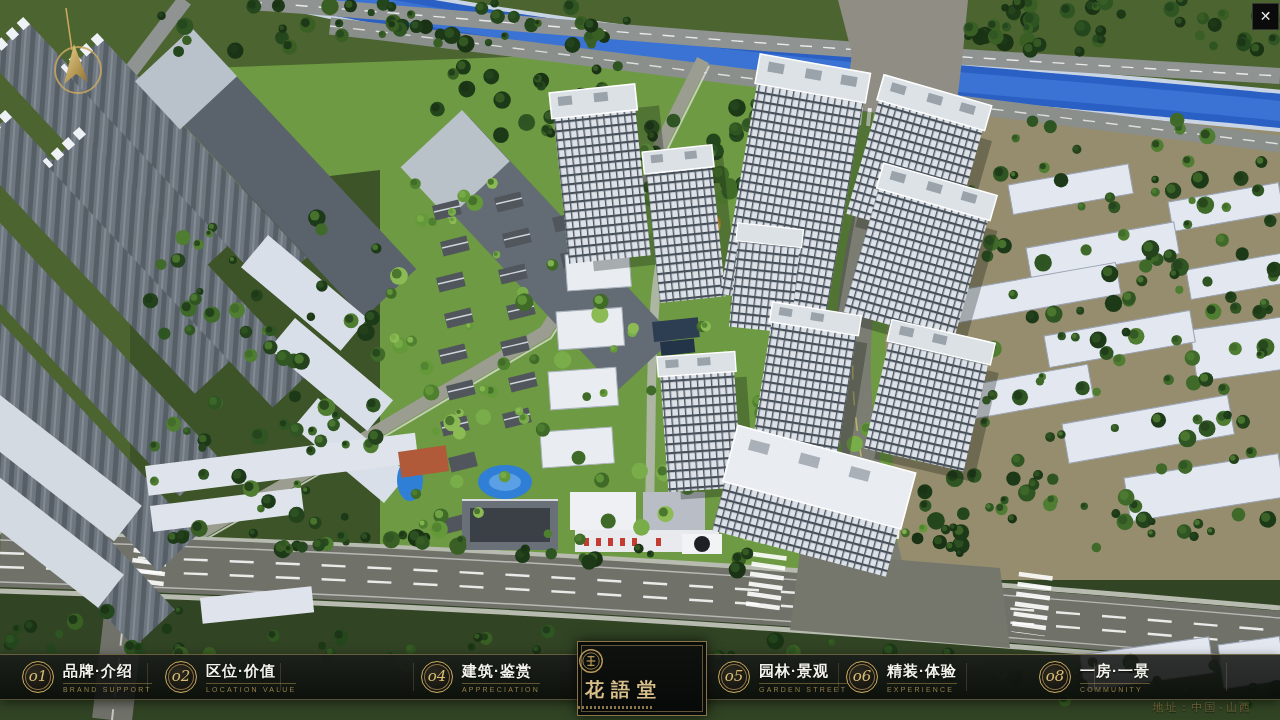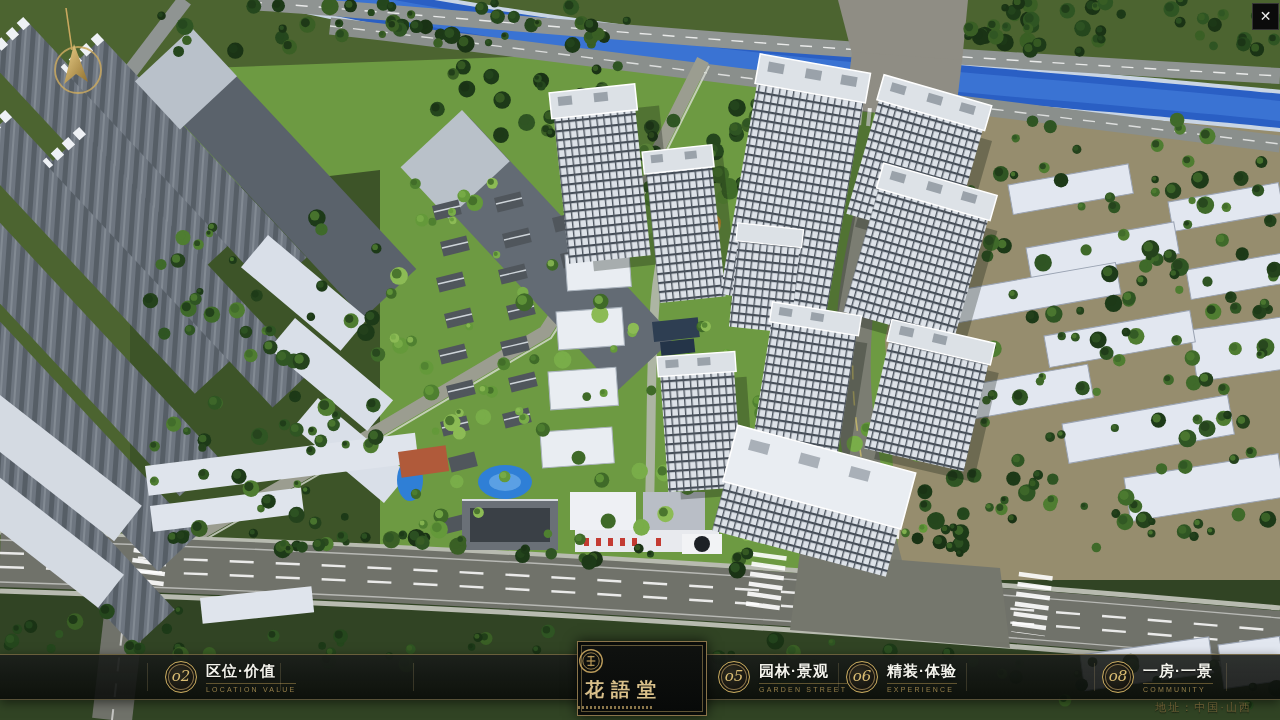--- a/index.html
+++ b/index.html
@@ -40,21 +40,21 @@
      border:1px solid #8a744a;box-shadow:inset 0 0 0 3px #0a0c0a, inset 0 0 0 4px rgba(170,145,90,.55), 0 0 12px rgba(0,0,0,.7);
      display:flex;flex-direction:column;align-items:flex-start;justify-content:center;cursor:pointer;z-index:3;}
   .seal{width:26px;height:26px;margin-bottom:3px;}
   .logo-name{color:#d9c08a;font-size:19px;letter-spacing:7px;text-indent:7px;
      font-family:"DejaVu Serif","Liberation Serif",serif;font-weight:bold;}
   .logo-tagline{margin-top:3px;width:74px;height:3px;
      background:repeating-linear-gradient(90deg,rgba(170,145,90,.8) 0 2px,transparent 2px 4px);}
 
   
   .address{position:absolute;right:28px;top:700px;color:#6e5f35;font-size:11px;
-     letter-spacing:2px;text-shadow:0 1px 1px rgba(0,0,0,.6);}
+     letter-spacing:2px;text-shadow:0 1px 1px rgba(0,0,0,.6);font-family:Liberation Mono, monospace;}
 </style>
 </head>
 <body>
 
 <div class="stage">
 
   <svg class="scene" viewBox="0 0 1280 720">
     <defs>
       <pattern id="stripePat" width="14" height="14" patternUnits="userSpaceOnUse" patternTransform="rotate(47)">
         <rect width="14" height="14" fill="#6e7680"></rect>
@@ -1536,42 +1536,56 @@
           <stop offset="1" stop-color="#8f6f2e"></stop>
       </linearGradient>
     </defs>
   </svg>
 
   <div class="close-btn">
     <span>✕</span>
   </div>
 
   <nav class="navbar">
+    <div class="nav-item" style="left:22px">
+      <div class="medal"><span>o1</span></div>
+      <div class="labels">
+          <div class="cn">品牌·介绍</div>
+      <div class="en">BRAND SUPPORT</div>
+        </div>
+    </div>
     <div class="nav-item" style="left:165px">
       <div class="medal"><span>o2</span></div>
       <div class="labels">
           <div class="cn">区位·价值</div>
       <div class="en">LOCATION VALUE</div>
+        </div>
+    </div>
+    <div class="nav-item" style="left:421px">
+      <div class="medal"><span>o4</span></div>
+      <div class="labels">
+          <div class="cn">建筑·鉴赏</div>
+      <div class="en">APPRECIATION</div>
         </div>
     </div>
     <div class="nav-item" style="left:718px">
       <div class="medal"><span>o5</span></div>
       <div class="labels">
           <div class="cn">园林·景观</div>
       <div class="en">GARDEN STREET</div>
         </div>
     </div>
     <div class="nav-item" style="left:846px">
       <div class="medal"><span>o6</span></div>
       <div class="labels">
           <div class="cn">精装·体验</div>
       <div class="en">EXPERIENCE</div>
         </div>
     </div>
-    <div class="nav-item" style="left:1102px">
+    <div class="nav-item" style="left:1039px">
       <div class="medal"><span>o8</span></div>
       <div class="labels">
           <div class="cn">一房·一景</div>
       <div class="en">COMMUNITY</div>
         </div>
     </div>
     <div class="nav-divider" style="left:147px"></div>
     <div class="nav-divider" style="left:280px"></div>
     <div class="nav-divider" style="left:413px"></div>
     <div class="nav-divider" style="left:838px"></div>

